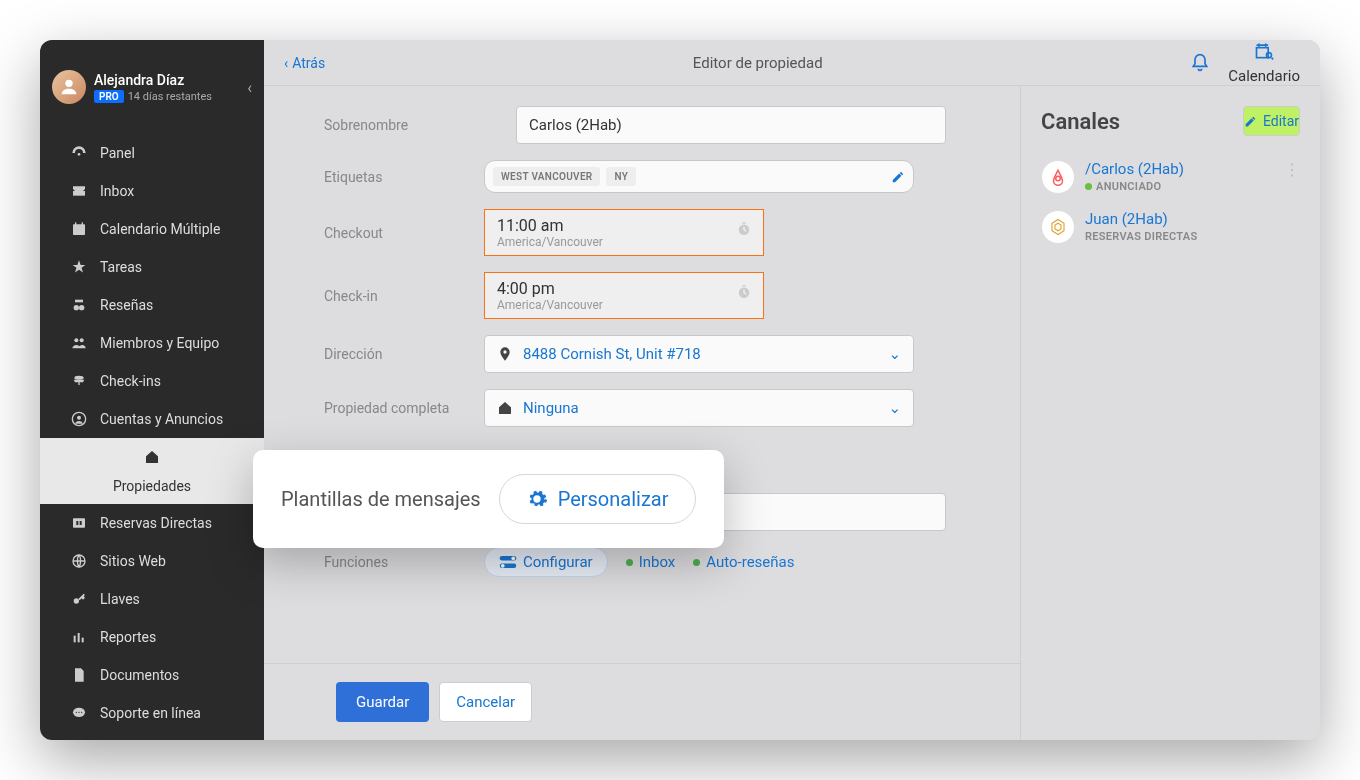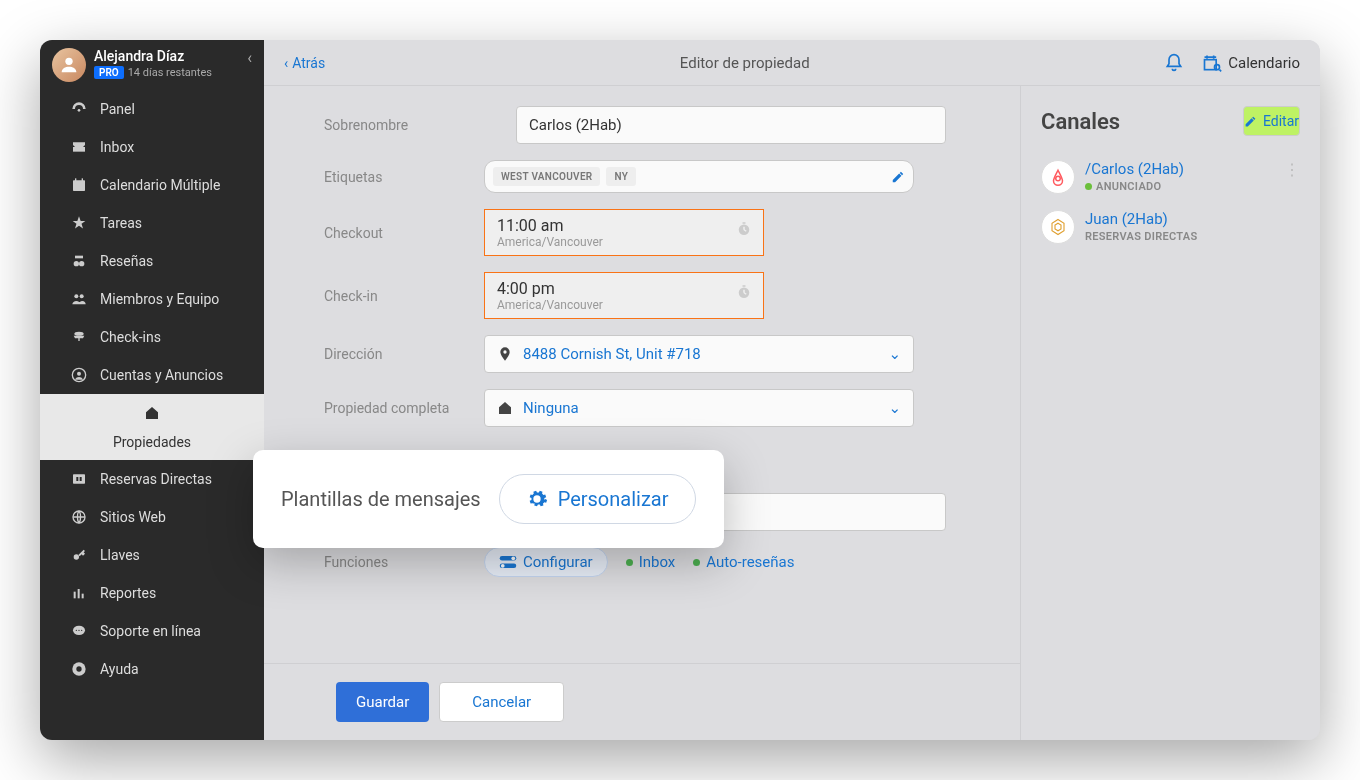--- a/index.html
+++ b/index.html
@@ -5,40 +5,40 @@
   * { box-sizing: border-box; margin: 0; padding: 0; font-family: -apple-system, BlinkMacSystemFont, "Segoe UI", Roboto, sans-serif; }
   body { background: #fff; padding: 40px; }
   .app-frame {
     width: 1280px; height: 700px; background: #dddde0;
     border-radius: 12px; overflow: hidden; display: flex;
     box-shadow: 0 20px 60px rgba(0,0,0,0.35);
     position: relative;
   }
   
   .sidebar { width: 224px; background: #2a2a2a; color: #ccc; display: flex; flex-direction: column; }
-  .user-block { display: flex; align-items: flex-start; gap: 8px; padding: 8px 12px; position: relative; }
+  .user-block { display: flex; align-items: center; gap: 8px; padding: 30px 12px; position: relative; }
   .avatar { width: 34px; height: 34px; border-radius: 50%; background: linear-gradient(135deg,#e8c4a0,#c98860); display:flex; align-items:center; justify-content:center; font-size:12px; color:#fff; }
   .user-info { flex:1; }
   .user-name { color:#fff; font-size:14px; font-weight:500; }
   .user-sub { display:flex; align-items:center; gap:4px; margin-top:2px; }
   .pro-badge { background:#0d6efd; color:#fff; font-size:10px; font-weight:600; padding:1px 5px; border-radius:2px; }
   .days-left { color:#aaa; font-size:11px; }
   .collapse-btn { color:#aaa; font-size:16px; cursor:pointer; }
   .nav { list-style:none; }
   .nav-item { display:flex; align-items:center; gap:12px; padding:10px 30px; color:#ddd; font-size:14px; cursor:pointer; }
   .nav-item.active { background:#e8e8e8; color:#333;flex-direction:column; }
   .nav-icon { width:18px; height:18px; display:flex; align-items:center; justify-content:center; }
   
   .main { flex:1; display:flex; flex-direction:column; background:#dddde0; }
   .header { height:46px; display:flex; align-items:center; padding:0 20px; border-bottom:1px solid #cfcfd2; }
   .back-btn { display:flex; align-items:center; gap:4px; color:#1976d2; font-size:14px; cursor:pointer; }
   .header-title { flex:1; text-align:center; color:#555; font-size:15px; }
   .header-right { display:flex; align-items:center; gap:18px; }
   .hr-icon { color:#1976d2; cursor:pointer; }
-  .cal-link { display:flex; align-items:center; gap:6px; color:#333; font-size:15px; cursor:pointer; }
+  .cal-link { display:flex; align-items:center; gap:6px; color:#333; font-size:15px; cursor:pointer;flex-direction:column; }
   .content-wrap { flex:1; display:flex; overflow:hidden;justify-content:space-between; }
   .form-col { flex:1; overflow-y:auto; padding:20px 30px 20px 60px; }
   .form-row { display:flex; align-items:center; margin-bottom:16px; }
   .form-label { width:160px; color:#888; font-size:14px; }
   .form-label .help { color:#aaa; font-size:11px; margin-left:2px; border:1px solid #ccc; border-radius:50%; width:13px; height:13px; display:inline-flex; align-items:center; justify-content:center; }
   .form-control { flex:1; max-width:430px; }
   .text-input { width:100%; background:#fafafa; border:1px solid #c8c8c8; border-radius:4px; padding:9px 12px; font-size:15px; color:#333;margin-left:32px; }
   .tag-box { width:100%; background:#fafafa; border:1px solid #c8c8c8; border-radius:11px; padding:6px 8px; display:flex; align-items:center; gap:6px; }
   .tag { background:#eee; color:#777; font-size:10px; font-weight:600; padding:4px 8px; border-radius:3px; letter-spacing:0.3px; }
   .tag-edit { margin-left:auto; color:#1976d2; cursor:pointer; }
@@ -48,21 +48,21 @@
   .time-icon { position:absolute; right:10px; top:10px; color:#ccc; }
   .select-box { width:100%; max-width:430px; background:#fafafa; border:1px solid #c8c8c8; border-radius:4px; padding:9px 12px; display:flex; align-items:center; gap:10px; color:#1976d2; font-size:15px; }
   .select-box .chev { margin-left:auto; color:#1976d2; }
   .select-box.disabled-text { color:#1976d2; }
   .func-row { display:flex; align-items:center; gap:18px; }
   .func-pill { display:flex; align-items:center; gap:6px; color:#1976d2; font-size:15px; }
   .func-pill.primary { background:#e8eef8; border:1px solid #c5d6f0; border-radius:20px; padding:5px 14px; }
   .dot { width:7px; height:7px; border-radius:50%; background:#4caf50; }
   .action-bar { border-top:1px solid #cfcfd2; padding:18px 30px 18px 72px; display:flex; gap:10px; }
   .btn-primary { background:#2f6fd8; color:#fff; border:none; border-radius:4px; padding:10px 20px; font-size:15px; cursor:pointer; }
-  .btn-secondary { background:#fff; color:#1976d2; border:1px solid #ccc; border-radius:4px; padding:10px 32px; font-size:15px; cursor:pointer; }
+  .btn-secondary { background:#fff; color:#1976d2; border:1px solid #ccc; border-radius:4px; padding:10px 16px; font-size:15px; cursor:pointer; }
   
   .right-panel { width:300px; border-left:1px solid #cfcfd2; padding:20px; }
   .rp-head { display:flex; align-items:center; margin-bottom:16px; }
   .rp-title { font-size:22px; font-weight:600; color:#444; flex:1; }
   .rp-edit { display:flex; align-items:center; gap:6px; background:#bef264; border:1px solid #ccc; border-radius:4px; padding:6px 0; color:#1976d2; font-size:14px; cursor:pointer; }
   .channel { display:flex; align-items:flex-start; gap:10px; padding:8px 0; }
   .ch-icon { width:34px; height:34px; border:1px solid #ddd; border-radius:50%; display:flex; align-items:center; justify-content:center; background:#fff; }
   .ch-body { flex:1; }
   .ch-name { color:#1976d2; font-size:15px; }
   .ch-status { font-size:11px; color:#888; font-weight:600; letter-spacing:0.3px; margin-top:2px; display:flex; align-items:center; gap:4px; }
@@ -220,20 +220,28 @@
               <rect x="4" y="10" width="3" height="10"></rect>
               <rect x="10" y="6" width="3" height="14"></rect>
               <rect x="16" y="13" width="3" height="7"></rect>
             </svg>
           </span>
           <span>Reportes</span>
         </li>
       <li class="nav-item">
           <span class="nav-icon">
             <svg width="16" height="16" viewBox="0 0 24 24" fill="#ccc">
+              <path d="M6 2h9l4 4v16H6z"></path>
+            </svg>
+          </span>
+          <span>Documentos</span>
+        </li>
+      <li class="nav-item">
+          <span class="nav-icon">
+            <svg width="16" height="16" viewBox="0 0 24 24" fill="#ccc">
               <ellipse cx="12" cy="11" rx="9" ry="7"></ellipse>
               <circle cx="8" cy="11" r="1" fill="#2a2a2a"></circle>
               <circle cx="12" cy="11" r="1" fill="#2a2a2a"></circle>
               <circle cx="16" cy="11" r="1" fill="#2a2a2a"></circle>
             </svg>
           </span>
           <span>Soporte en línea</span>
         </li>
       <li class="nav-item">
           <span class="nav-icon">

